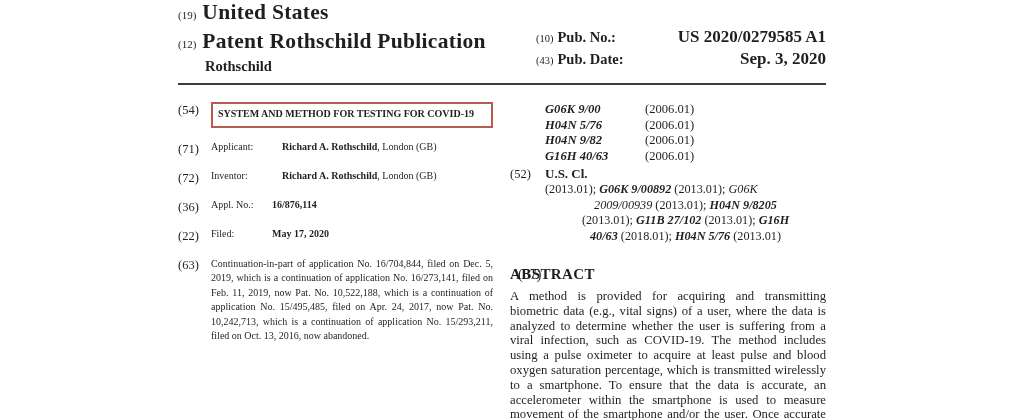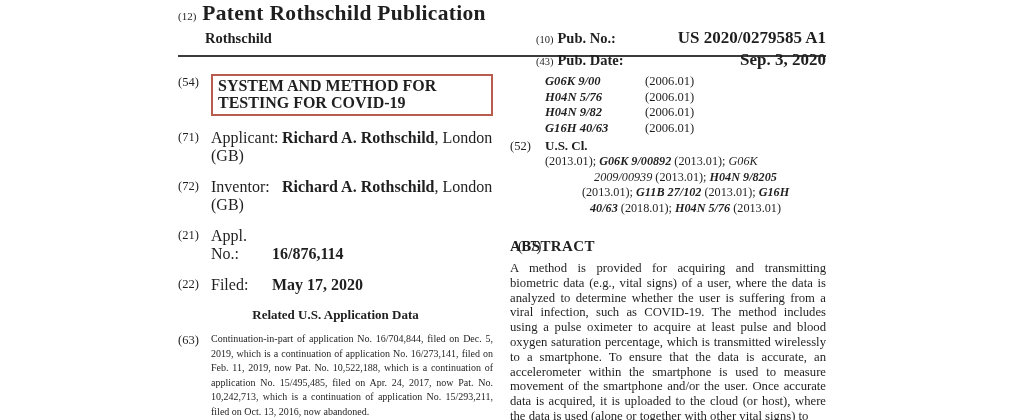--- a/index.html
+++ b/index.html
@@ -24,21 +24,21 @@
   .h-right-row .val { font-size:17px; font-weight:bold; }
   .h-rule { border:none; border-top:2px solid #3c3c3c; margin:7px 0 0 0; }
 
   
   .cols { display:flex; margin-top:17px; }
   .left-col  { width:315px; flex:none; }
   .right-col { width:316px; flex:none; margin-left:17px; }
 
   .row { display:flex; margin-bottom:13px; }
   .num { width:33px; flex:none; font-size:12.5px; padding-top:1px; }
-  .body { flex:1; font-size:16px; }
+  .body { flex:1; font-size:10px; }
 
   .hl-box {
     border:2px solid #b85c50; padding:2px 5px 3px 5px;
     font-weight:bold; line-height:16.5px;
   }
 
   .flabel { display:inline-block; width:71px; }
   .flabel.short { width:61px; }
   .bold { font-weight:bold; }
 
@@ -63,20 +63,23 @@
   .abs-head .ttl { text-align:left; font-weight:bold; font-size:15px; letter-spacing:.4px; }
   .abs-text { margin-top:6px; text-align:justify; font-size:12.7px; line-height:14.8px; }
 </style>
 </head>
 <body>
 
 <div class="page">
   <div class="content">
 
     <div class="header">
+      <div class="h-line1">
+        <span class="paren-num">(19)</span><span>United States</span>
+      </div>
       <div class="h-line2">
         <span class="paren-num">(12)</span><span>Patent Rothschild Publication</span>
       </div>
       <div class="h-author">Rothschild</div>
 
       <div class="h-right">
         <div class="h-right-row">
           <span class="lbl"><span class="paren-num">(10)</span><span>Pub. No.:</span></span>
           <span class="val">US 2020/0279585 A1</span>
         </div>
@@ -109,34 +112,33 @@
         </div>
 
         <div class="row">
           <span class="num">(72)</span>
           <span class="body">
             <span class="flabel">Inventor:</span><span class="bold">Richard A. Rothschild</span><span>, London (GB)</span>
           </span>
         </div>
 
         <div class="row">
-          <span class="num">(21)</span>
+          <span class="num">(36)</span>
           <span class="body">
             <span class="flabel short">Appl. No.:</span><span class="bold">16/876,114</span>
           </span>
         </div>
 
         <div class="row">
           <span class="num">(22)</span>
           <span class="body">
             <span class="flabel short">Filed:</span><span class="bold">May 17, 2020</span>
           </span>
         </div>
 
-        <div class="related-heading">Related U.S. Application Data</div>
 
         <div class="row">
           <span class="num">(63)</span>
           <span class="body para">Continuation-in-part of application No. 16/704,844, filed on Dec. 5, 2019, which is a continuation of application No. 16/273,141, filed on Feb. 11, 2019, now Pat. No. 10,522,188, which is a continuation of application No. 15/495,485, filed on Apr. 24, 2017, now Pat. No. 10,242,713, which is a continuation of application No. 15/293,211, filed on Oct. 13, 2016, now abandoned.</span>
         </div>
 
       </div>
 
       <div class="right-col">
 

